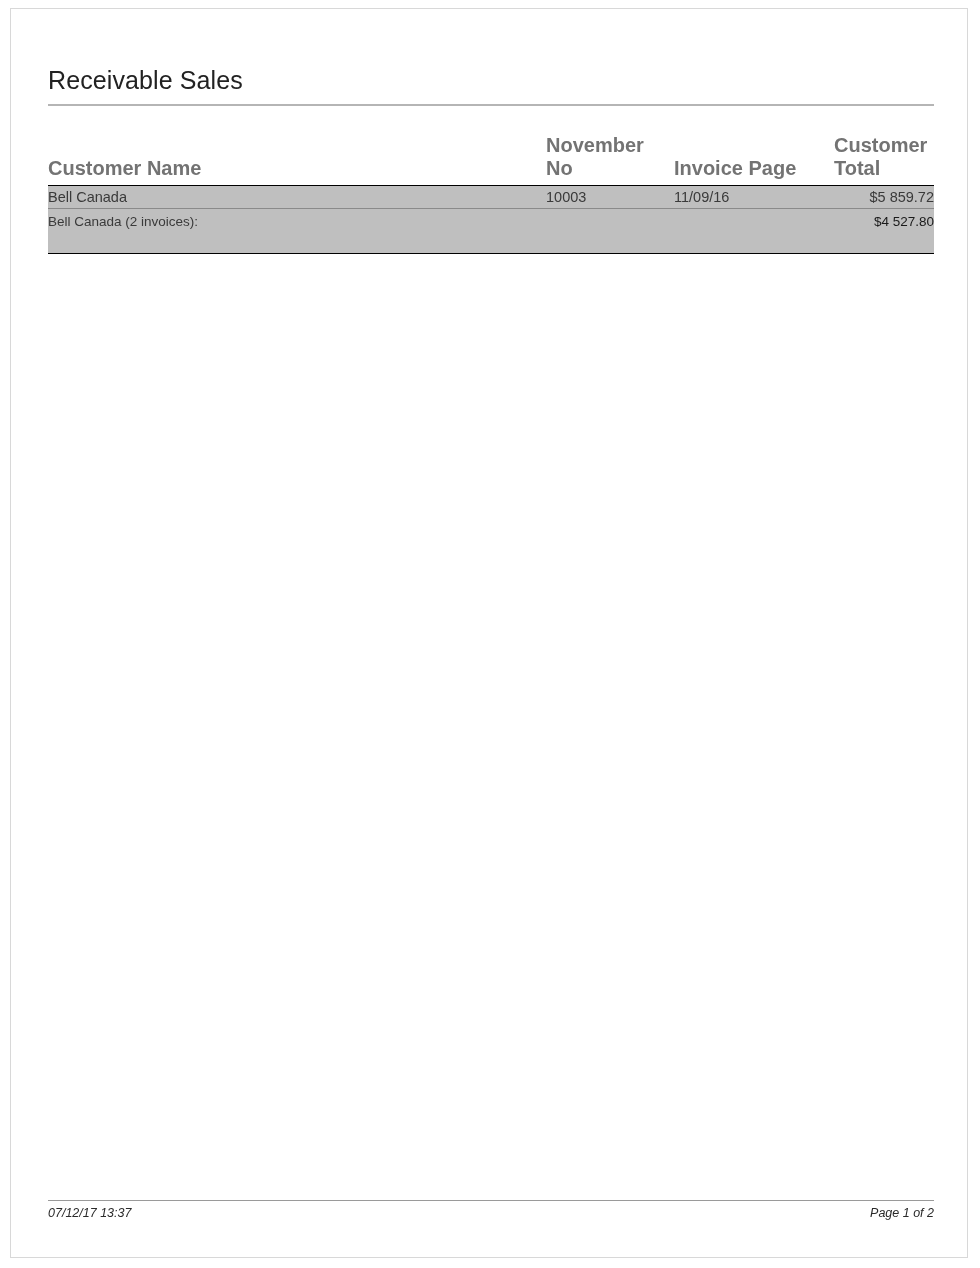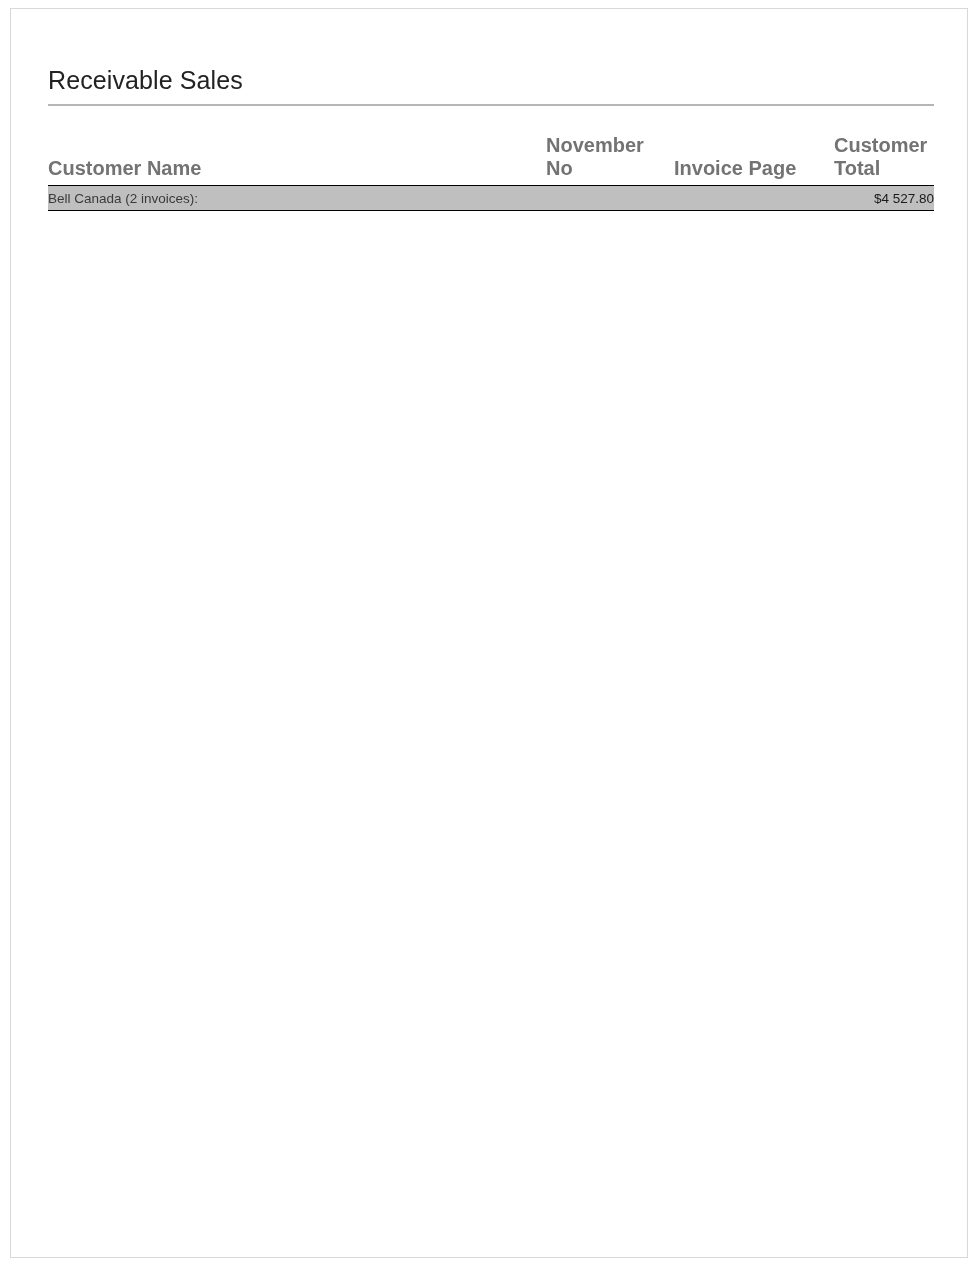--- a/index.html
+++ b/index.html
@@ -85,21 +85,21 @@
   td.c-no {}
   td.c-date {}
   td.c-total { text-align: right; padding-right: 2px; }
   tr.group-total {
     background: #bfbfbf;
   }
   tr.group-total td {
     border-top: 1px solid #8a8a8a;
     border-bottom: 1.5px solid #000000;
     padding-top: 5px;
-    padding-bottom: 4px;
+    padding-bottom: 24px;
     font-size: 13.5px;
     color: #3a3a3a;
   }
   tr.group-total td.c-total {
     font-size: 13.5px;
     color: #1a1a1a;
   }
   .spacer-top-row td {
     padding-top: 1px;
   }
@@ -138,22 +138,35 @@
     <table class="report">
       <thead>
         <tr>
           <th class="col-customer">Customer Name</th>
           <th class="col-invoice-no">November No</th>
           <th class="col-invoice-date">Invoice Page</th>
           <th class="col-invoice-total">Customer Total</th>
         </tr>
       </thead>
       <tbody>
+        <tr class="data-row spacer-top-row">
+          <td class="c-customer">Bell Canada</td>
+          <td class="c-no">10003</td>
+          <td class="c-date">11/09/16</td>
+          <td class="c-total">$5 859.72</td>
+        </tr>
         <tr class="group-total">
           <td class="c-customer" colspan="3">Bell Canada (2 invoices):</td>
           <td class="c-total">$4 527.80</td>
         </tr>
       </tbody>
     </table>
 
   </div>
 
+  <div class="footer">
+    <div class="footer-rule"></div>
+    <div class="footer-line">
+      <span>07/12/17 13:37</span>
+      <span>Page 1 of 2</span>
+    </div>
+  </div>
 </div>
 
 </body></html>

